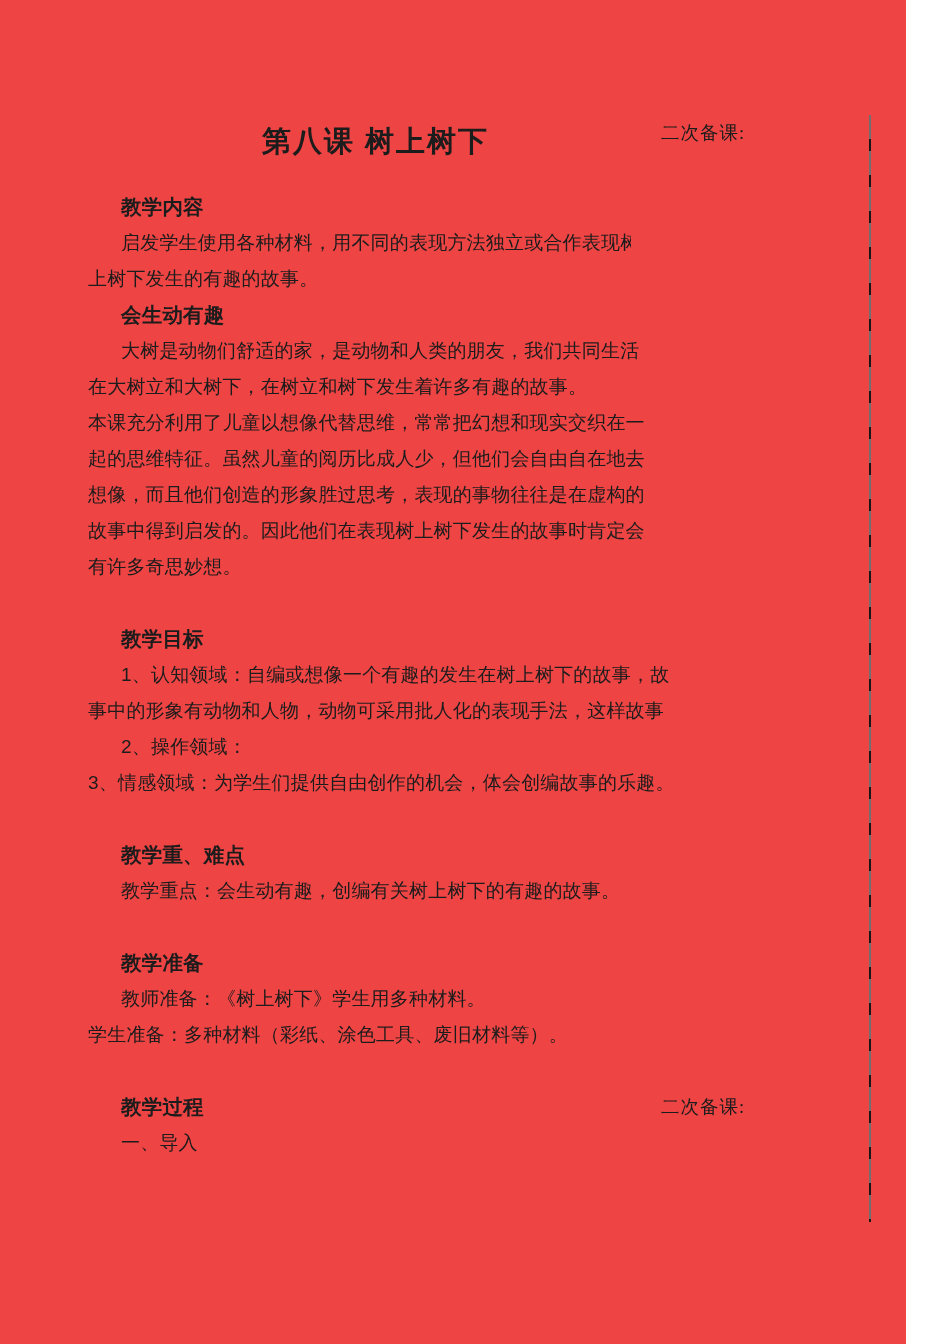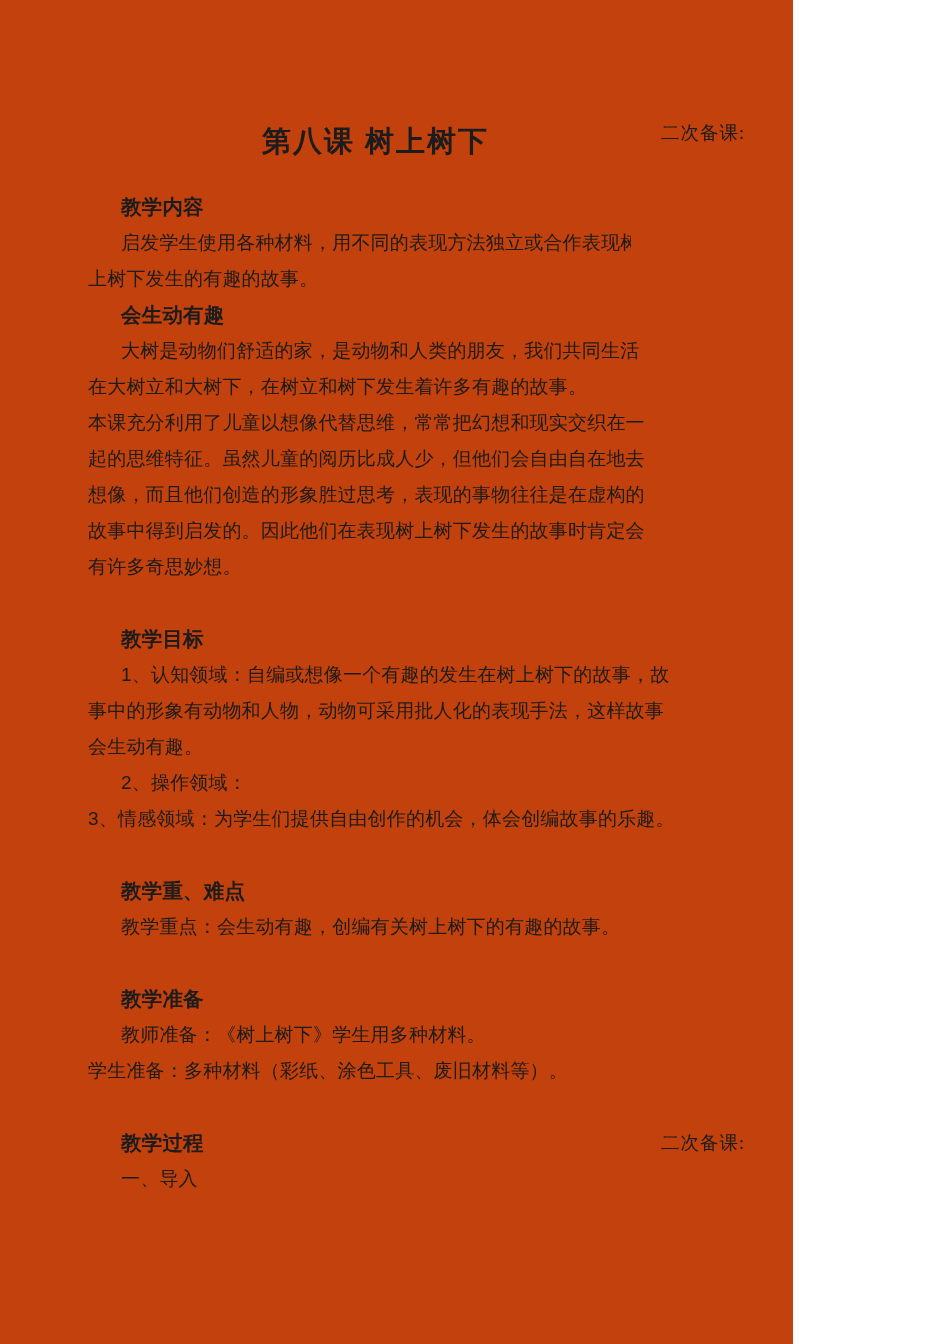--- a/index.html
+++ b/index.html
@@ -1,20 +1,20 @@
 <!DOCTYPE html>
 <html><head>
 <meta charset="utf-8">
 <style>
   html,body{margin:0;padding:0;background:#ffffff;}
   .page{
     position:relative;
-    width:793px;
+    width:906px;
     height:1344px;
-    background:#c2410c;
+    background:#ef4444;
     overflow:hidden;
     color:#1c1c1c;
   }
   .content{
     position:absolute;
     left:88px;
     top:105px;
     width:575px;
   }
   .line{
@@ -96,21 +96,20 @@
         <div class="line body"><span>在大树立和大树下，在树立和树下发生着许多有趣的故事。</span></div>
         <div class="line body"><span>本课充分利用了儿童以想像代替思维，常常把幻想和现实交织在一</span></div>
         <div class="line body"><span>起的思维特征。虽然儿童的阅历比成人少，但他们会自由自在地去</span></div>
         <div class="line body"><span>想像，而且他们创造的形象胜过思考，表现的事物往往是在虚构的</span></div>
         <div class="line body"><span>故事中得到启发的。因此他们在表现树上树下发生的故事时肯定会</span></div>
         <div class="line body"><span>有许多奇思妙想。</span></div>
         <div class="line blank"></div>
         <div class="line heading"><span>教学目标</span></div>
         <div class="line body indent"><span>1、认知领域：自编或想像一个有趣的发生在树上树下的故事，故</span></div>
         <div class="line body"><span>事中的形象有动物和人物，动物可采用批人化的表现手法，这样故事</span></div>
-        <div class="line body"><span>会生动有趣。</span></div>
         <div class="line body indent"><span>2、操作领域：</span></div>
         <div class="line body"><span>3、情感领域：为学生们提供自由创作的机会，体会创编故事的乐趣。</span></div>
         <div class="line blank"></div>
         <div class="line heading"><span>教学重、难点</span></div>
         <div class="line body indent"><span>教学重点：会生动有趣，创编有关树上树下的有趣的故事。</span></div>
         <div class="line blank"></div>
         <div class="line heading"><span>教学准备</span></div>
         <div class="line body indent"><span>教师准备：《树上树下》学生用多种材料。</span></div>
         <div class="line body"><span>学生准备：多种材料（彩纸、涂色工具、废旧材料等）。</span></div>
         <div class="line blank"></div>

